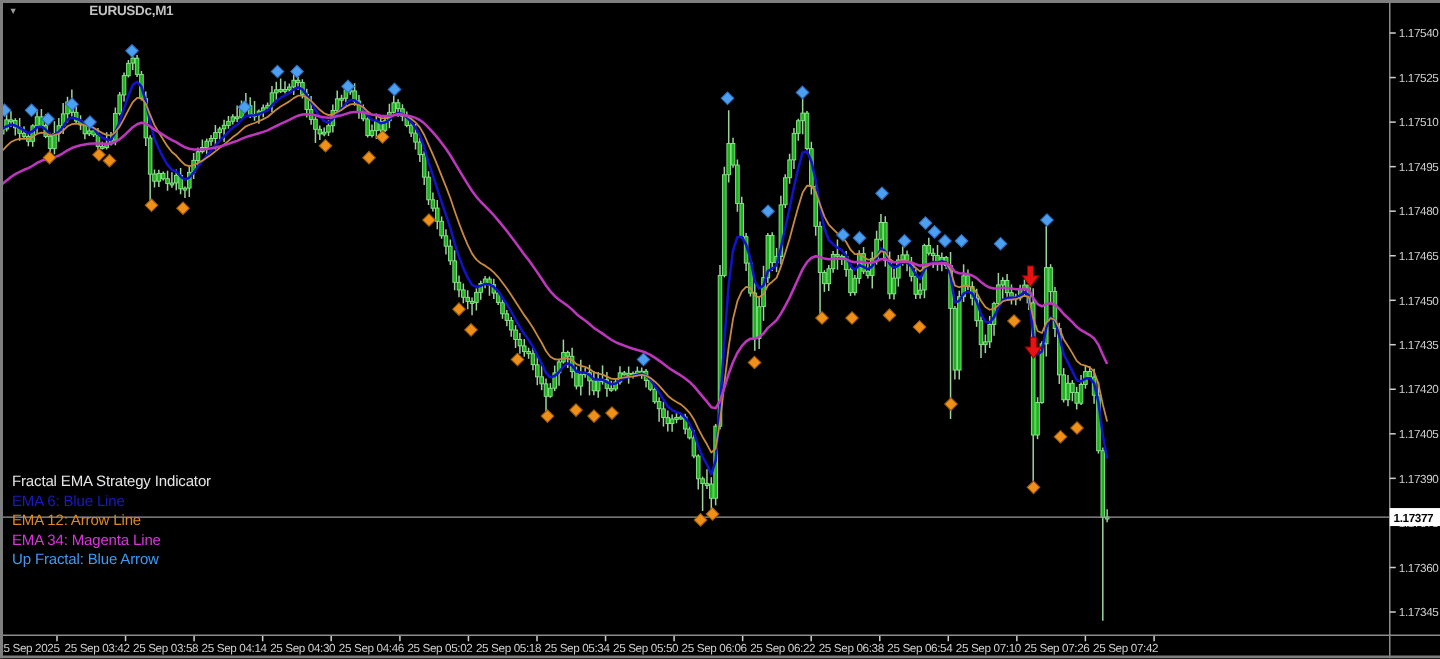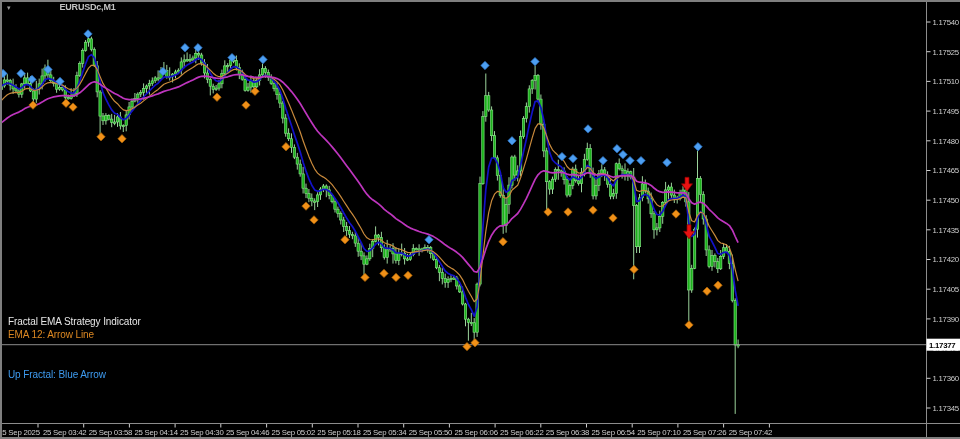--- a/index.html
+++ b/index.html
@@ -683,16 +683,18 @@
       </g>
     </svg>
 
   <div id="titlebar">
     <span class="tri">▾</span>
     <span class="sym">EURUSDc,M1</span>
   </div>
 
   <div id="legend">
       <div style="color: rgb(230, 230, 230);">Fractal EMA Strategy Indicator</div>
+      <div style="color: rgb(26, 26, 192);">EMA 6: Blue Line</div>
       <div style="color: rgb(221, 136, 34);">EMA 12: Arrow Line</div>
-      <div style="color: rgb(62, 155, 240); margin-top: 27px;">Up Fractal: Blue Arrow</div>
+      <div style="color: rgb(221, 51, 221);">EMA 34: Magenta Line</div>
+      <div style="color: rgb(62, 155, 240);">Up Fractal: Blue Arrow</div>
     </div>
 </div>
 
 </body></html>

